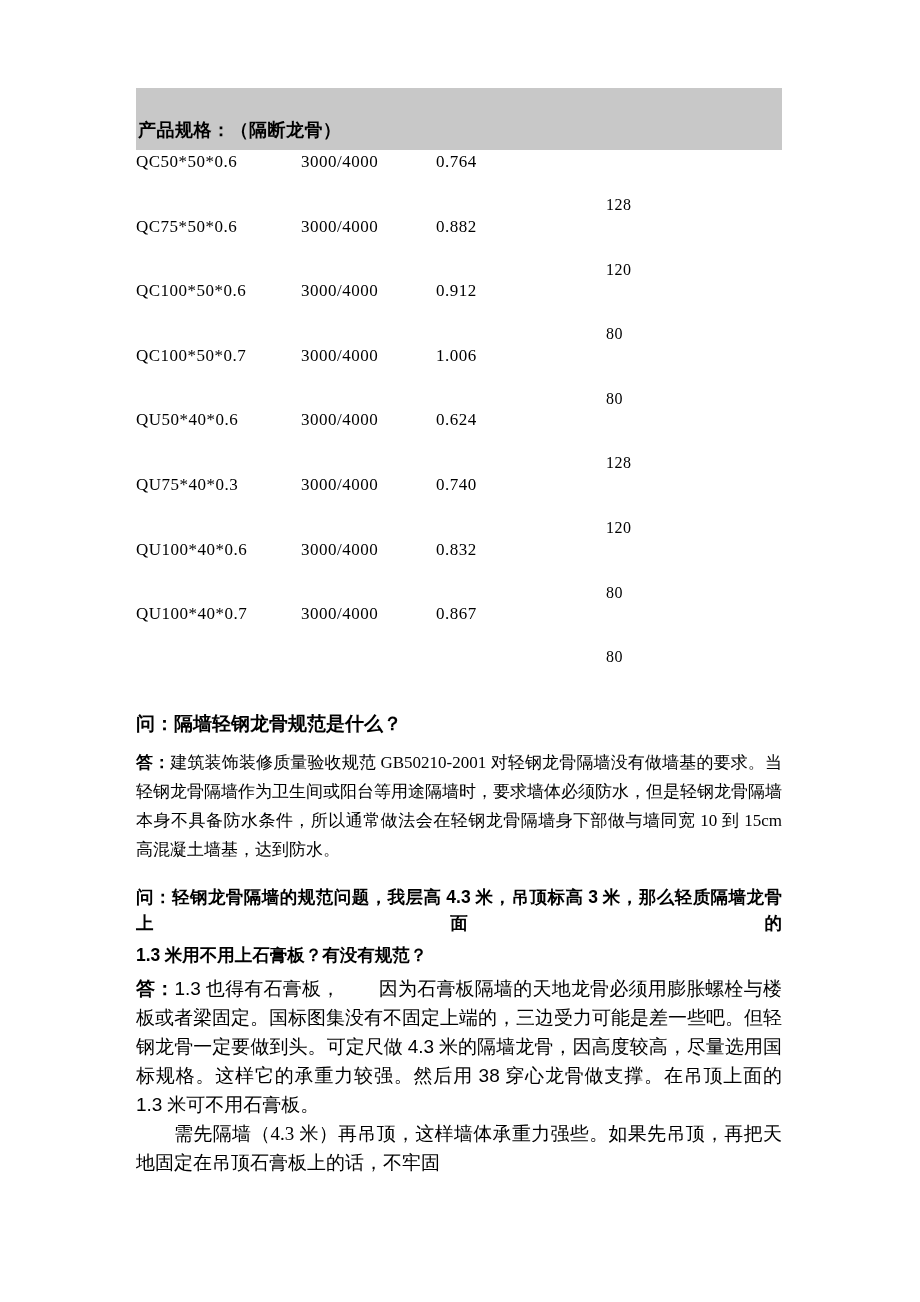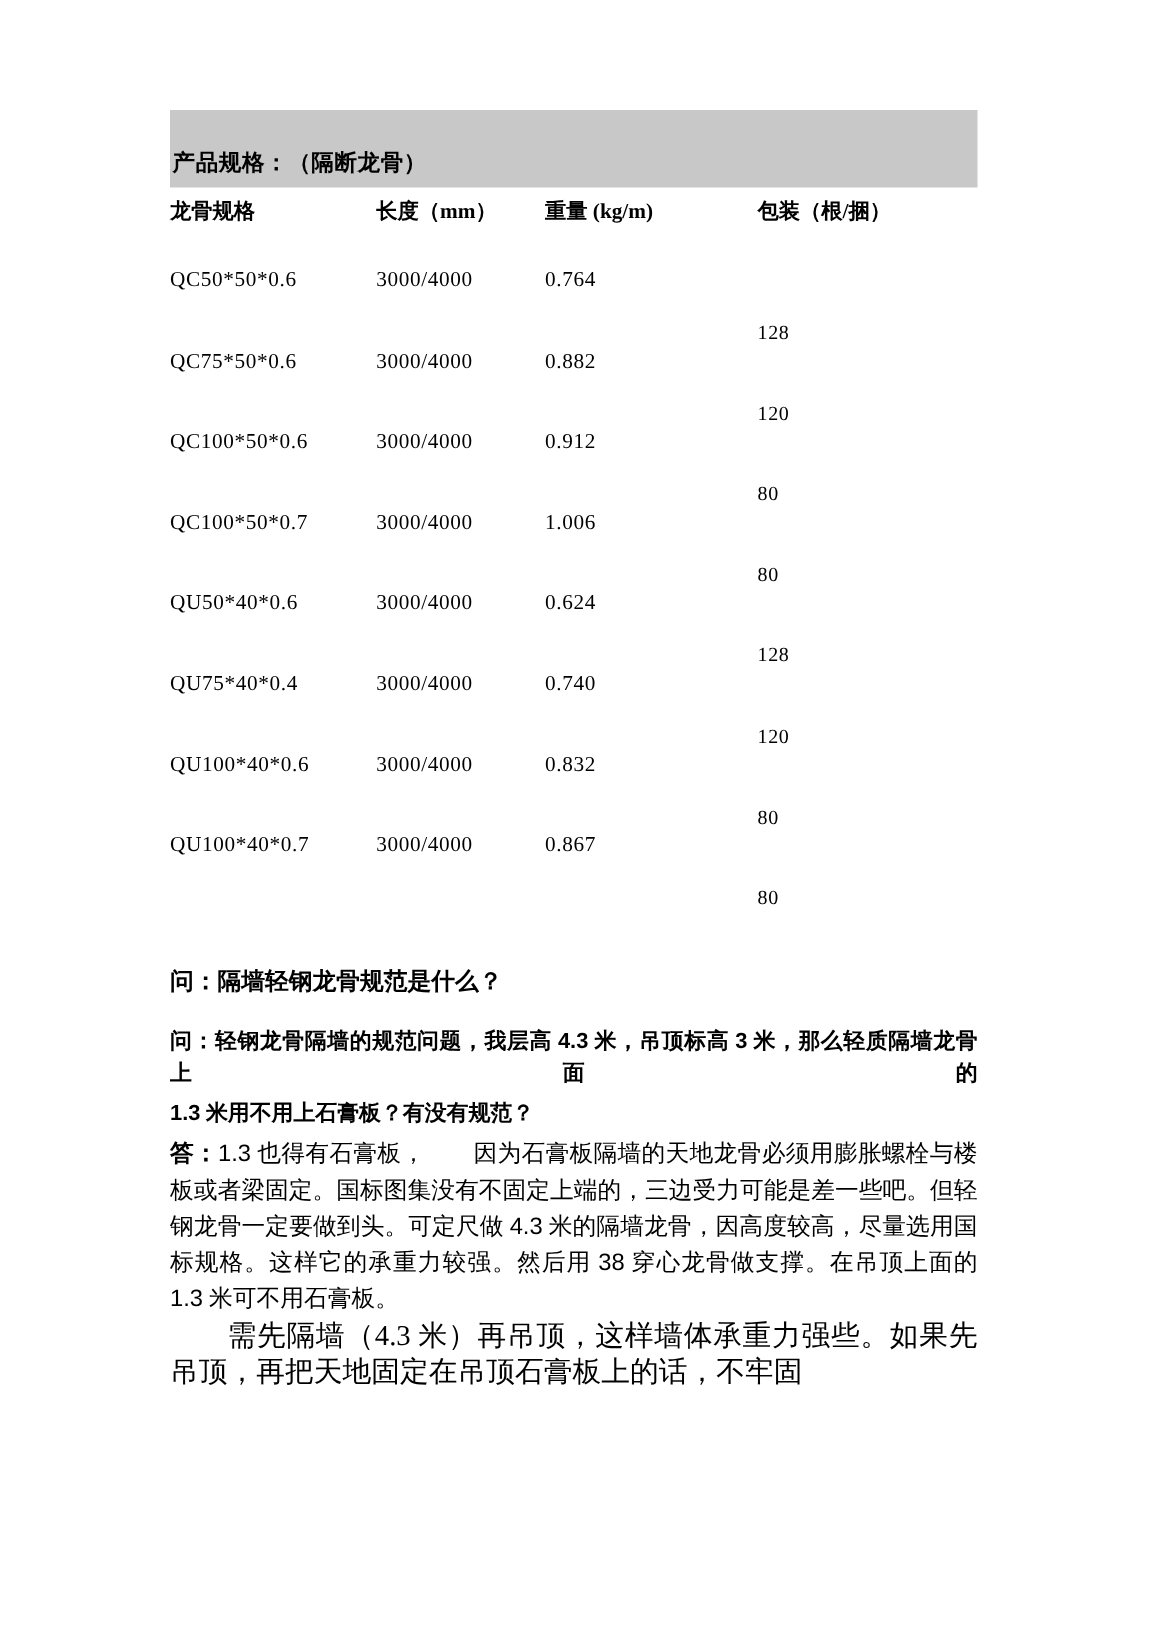--- a/index.html
+++ b/index.html
@@ -86,45 +86,39 @@
     line-height: 26px;
   }
   .a2 {
     margin: 6px 0 0 0;
     font-size: 19px;
     line-height: 29px;
     text-align: justify;
   }
   .note {
     margin: 0;
-    font-size: 23px;
+    font-size: 19px;
     line-height: 29px;
     text-align: justify;
     text-indent: 2em;
     font-family: Liberation Serif, serif;
   }
   .lbl { font-weight: bold; }
   .sans { font-family: "Liberation Sans", "DejaVu Sans", sans-serif; }
 </style>
 </head>
 <body>
 
 <div class="doc">
 
   <div class="gray-bar">
     <span>产品规格：（隔断龙骨）</span>
   </div>
 
   <div>
-    <div class="trow thead">
-      <span class="th">龙骨规格</span>
-      <span class="th">长度（mm）</span>
-      <span class="th">重量 (kg/m)</span>
-      <span class="th">包装（根/捆）</span>
-    </div>
     <div class="trow">
       <span class="td">QC50*50*0.6</span>
       <span class="td">3000/4000</span>
       <span class="td">0.764</span>
       <span class="td pack">128</span>
     </div>
     <div class="trow">
       <span class="td">QC75*50*0.6</span>
       <span class="td">3000/4000</span>
       <span class="td">0.882</span>
@@ -142,41 +136,42 @@
       <span class="td">1.006</span>
       <span class="td pack">80</span>
     </div>
     <div class="trow">
       <span class="td">QU50*40*0.6</span>
       <span class="td">3000/4000</span>
       <span class="td">0.624</span>
       <span class="td pack">128</span>
     </div>
     <div class="trow">
-      <span class="td">QU75*40*0.4</span>
+      <span class="td">QU75*40*0.3</span>
       <span class="td">3000/4000</span>
       <span class="td">0.740</span>
       <span class="td pack">120</span>
     </div>
     <div class="trow">
       <span class="td">QU100*40*0.6</span>
       <span class="td">3000/4000</span>
       <span class="td">0.832</span>
       <span class="td pack">80</span>
     </div>
     <div class="trow">
       <span class="td">QU100*40*0.7</span>
       <span class="td">3000/4000</span>
       <span class="td">0.867</span>
       <span class="td pack">80</span>
     </div>
   </div>
 
   <div class="q1">问：隔墙轻钢龙骨规范是什么？</div>
 
+  <p class="a1"><span class="lbl">答：</span><span>建筑装饰装修质量验收规范 GB50210-2001 对轻钢龙骨隔墙没有做墙基的要求。当轻钢龙骨隔墙作为卫生间或阳台等用途隔墙时，要求墙体必须防水，但是轻钢龙骨隔墙本身不具备防水条件，所以通常做法会在轻钢龙骨隔墙身下部做与墙同宽 10 到 15cm 高混凝土墙基，达到防水。</span></p>
 
   <div class="q2l1"><span class="lbl">问：</span><span><span>轻钢龙骨隔墙的规范问题，我层高 </span><span class="sans">4.3</span><span> 米，吊顶标高 </span><span class="sans">3</span><span> 米，那么轻质隔墙龙骨上面的</span></span></div>
 
   <div class="q2l2"><span class="sans">1.3</span><span> 米用不用上石膏板？有没有规范？</span></div>
 
   <p class="a2"><span class="lbl">答：</span><span><span class="sans">1.3</span><span> 也得有石膏板，　　因为石膏板隔墙的天地龙骨必须用膨胀螺栓与楼板或者梁固定。国标图集没有不固定上端的，三边受力可能是差一些吧。但轻钢龙骨一定要做到头。可定尺做 </span><span class="sans">4.3</span><span> 米的隔墙龙骨，因高度较高，尽量选用国标规格。这样它的承重力较强。然后用 </span><span class="sans">38</span><span> 穿心龙骨做支撑。在吊顶上面的 </span><span class="sans">1.3</span><span> 米可不用石膏板。</span></span></p>
 
   <p class="note">需先隔墙（4.3 米）再吊顶，这样墙体承重力强些。如果先吊顶，再把天地固定在吊顶石膏板上的话，不牢固</p>
 
 </div>

